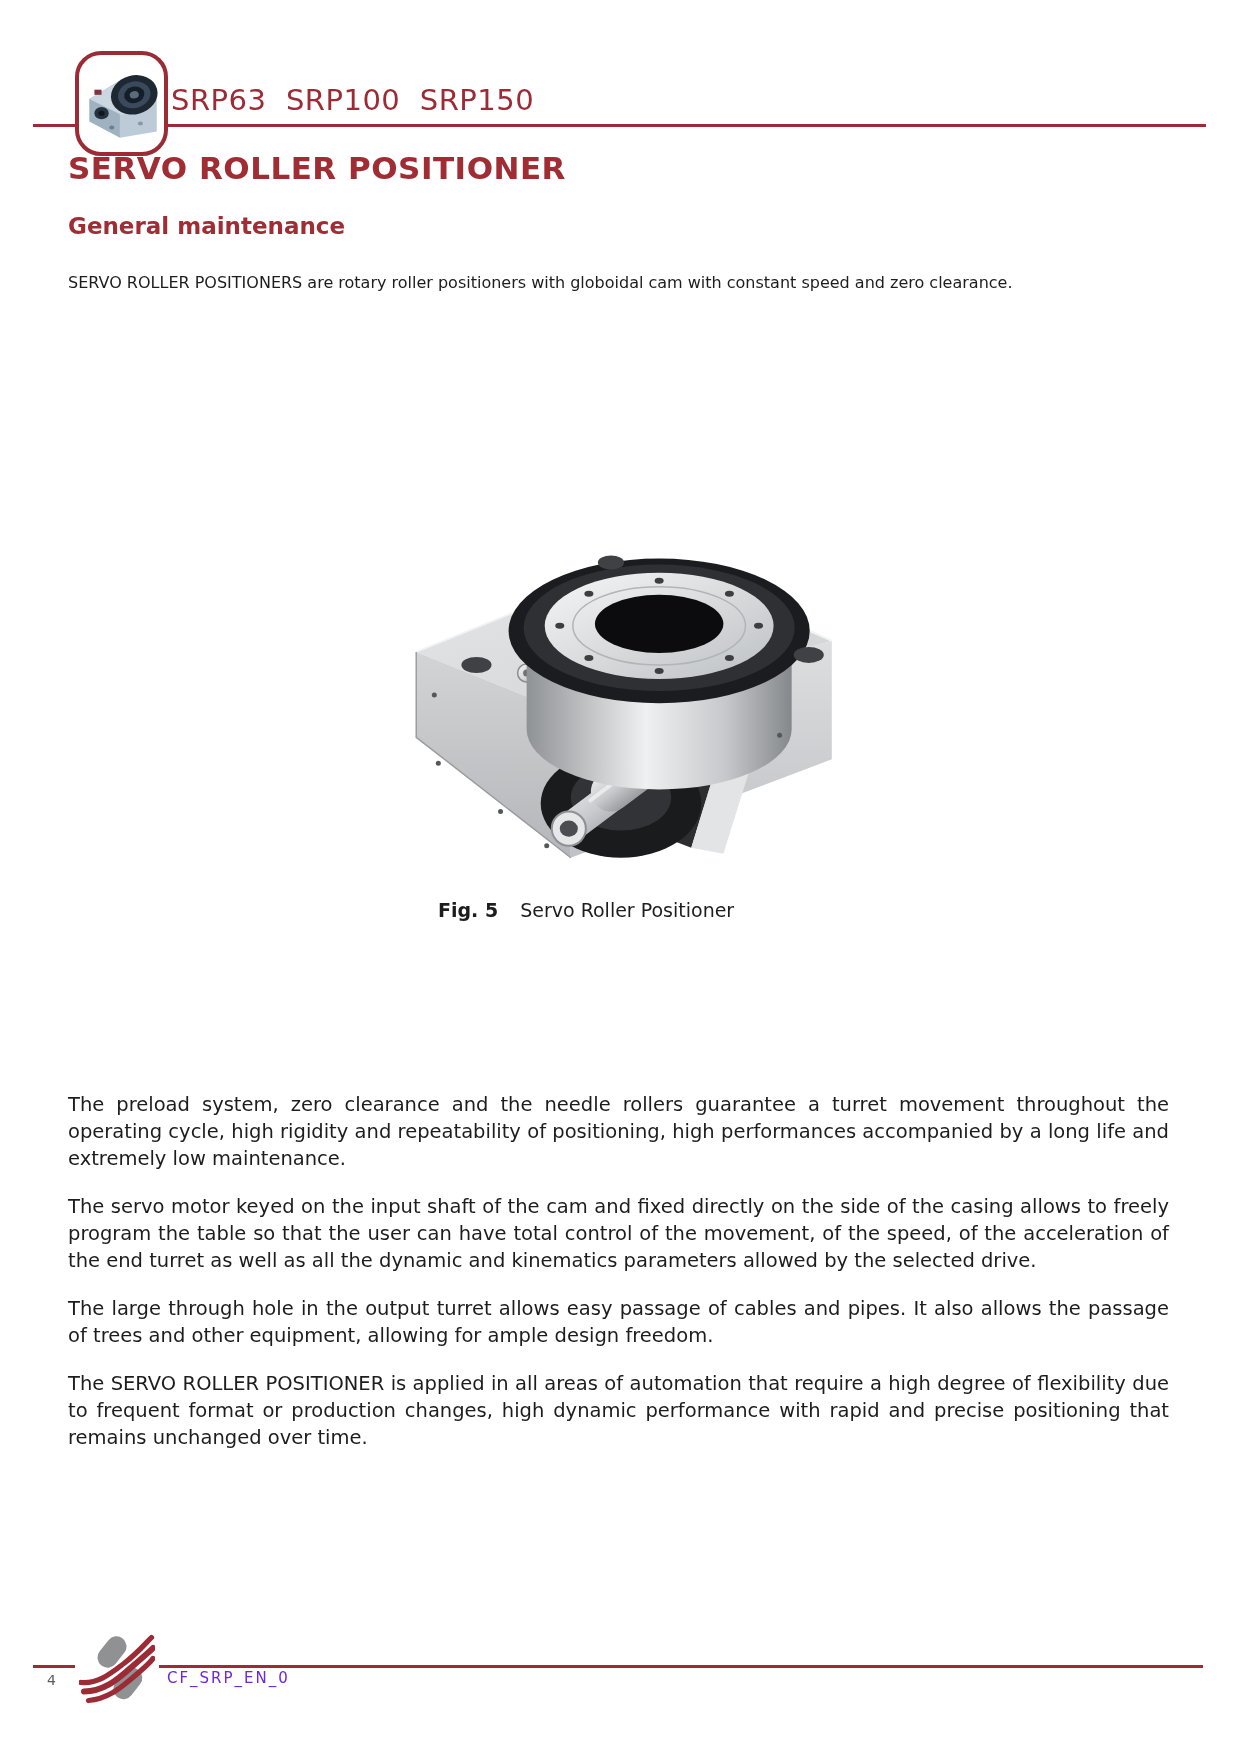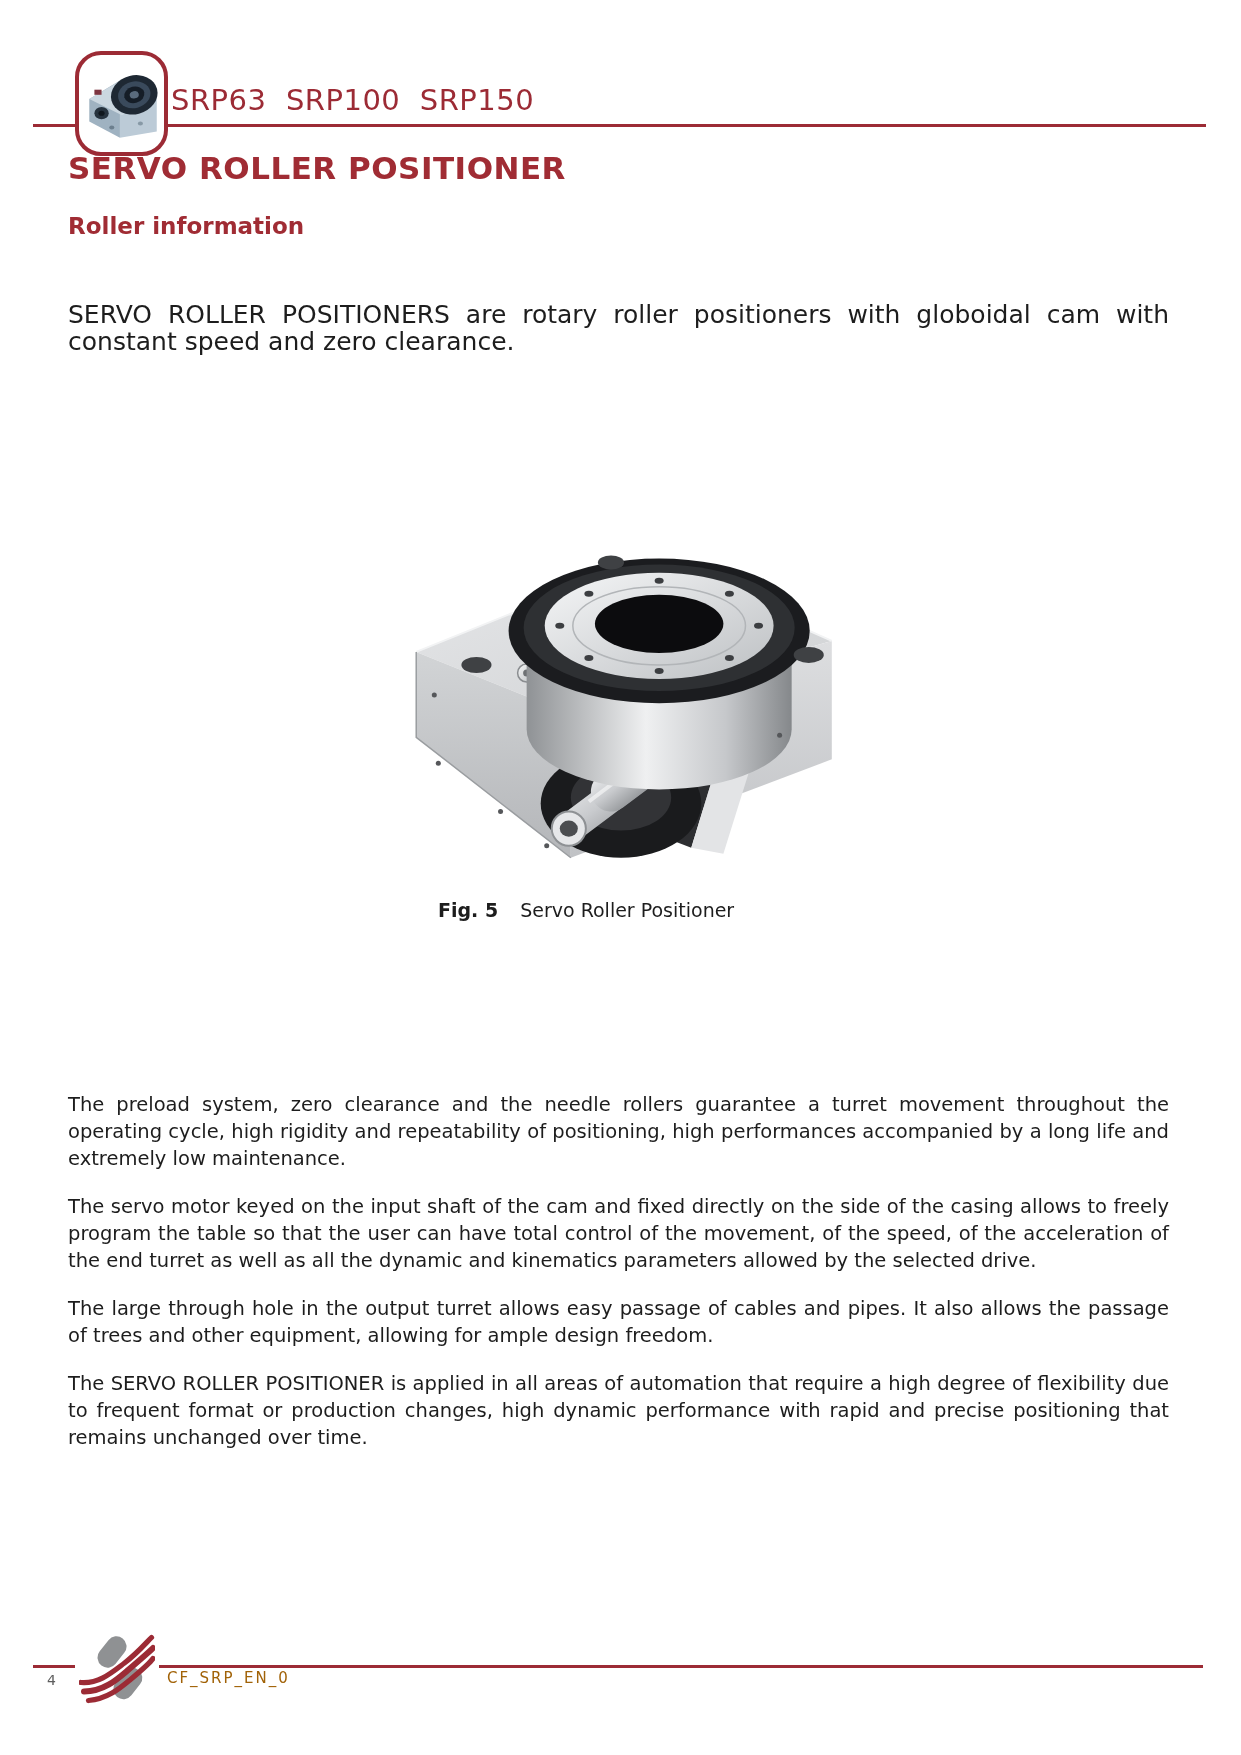--- a/index.html
+++ b/index.html
@@ -31,21 +31,21 @@
     position:absolute;left:68px;top:150px;
     font-size:31px;font-weight:700;color:#a02c34;letter-spacing:0.5px;
   }
   .section-heading{
     position:absolute;left:68px;top:213px;
     font-size:23px;font-weight:700;color:#a02c34;
   }
   
   .intro-block{
     position:absolute;left:68px;top:269px;width:1101px;
-    font-size:25px;line-height:27px;text-align:justify;margin-top:32px;
+    font-size:16px;line-height:27px;text-align:justify;
   }
   .intro-block p{margin:0;}
   .body-block{
     position:absolute;left:68px;top:1091px;width:1101px;
     font-size:19.5px;line-height:27px;text-align:justify;
   }
   .body-block p{margin:0 0 21px 0;}
   
   .figure-image{
     position:absolute;left:358px;top:458px;width:522px;height:422px;
@@ -65,21 +65,21 @@
   }
   .footer-logo{
     position:absolute;left:79px;top:1633px;width:76px;height:72px;z-index:2;
   }
   .page-number{
     position:absolute;left:47px;top:1672px;
     font-size:14px;color:#5e5e5e;
   }
   .doc-code{
     position:absolute;left:167px;top:1669px;
-    font-size:15px;color:#a16207;letter-spacing:2px;
+    font-size:15px;color:#6d28d9;letter-spacing:2px;
   }
 </style>
 </head>
 <body>
 
 <div class="page">
 
   <div class="header-rule"></div>
 
   <div class="logo-box">
@@ -97,21 +97,21 @@
       <rect x="13" y="31" width="7" height="5" fill="#7e3540"></rect>
       <ellipse cx="30" cy="68" rx="2.5" ry="2" fill="#6c7f8e"></ellipse>
       <ellipse cx="58" cy="64" rx="2.5" ry="2" fill="#8799a6"></ellipse>
     </svg>
   </div>
 
   <div class="models">SRP63  SRP100  SRP150</div>
 
   <div class="doc-title">SERVO ROLLER POSITIONER</div>
 
-  <div class="section-heading">Roller information</div>
+  <div class="section-heading">General maintenance</div>
 
   <div class="intro-block">
     <p>SERVO ROLLER POSITIONERS are rotary roller positioners with globoidal cam with constant speed and zero clearance.</p>
   </div>
 
   <svg class="figure-image" viewBox="0 0 520 420">
     <defs>
       <linearGradient id="gTop" x1="0" y1="0" x2="1" y2="1">
         <stop offset="0" stop-color="#e6e7e9"></stop>
           <stop offset="1" stop-color="#cfd1d3"></stop>

